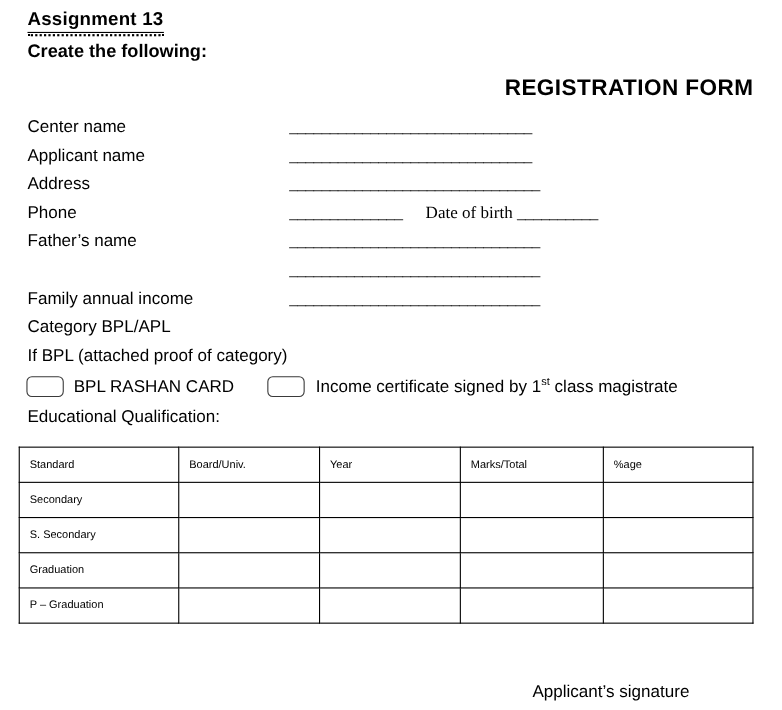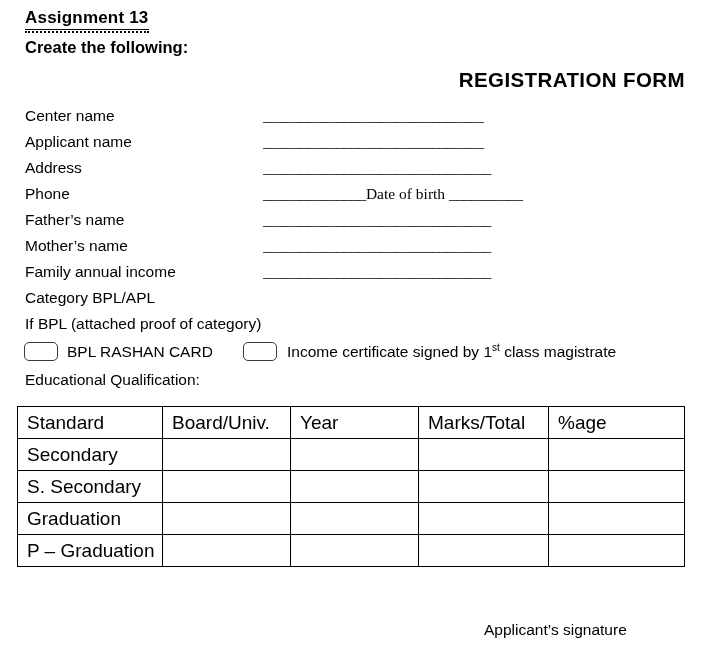--- a/index.html
+++ b/index.html
@@ -94,20 +94,21 @@
     position: absolute;
     left: 263px;
     top: 0;
     font-size: 15.5px;
     line-height: 26px;
     letter-spacing: -0.4px;
     font-family: Liberation Serif, serif;
   }
   .field-rule .mid-label {
     letter-spacing: 0;
+    margin-left: 21px;
   }
 
   
   .checkbox-row {
     position: absolute;
     left: 0;
     top: 339px;
     width: 711px;
     height: 26px;
   }
@@ -153,21 +154,21 @@
     left: 17px;
     top: 406px;
     width: 667px;
     border-collapse: collapse;
     table-layout: fixed;
   }
   .edu-table td {
     border: 1.3px solid #000000;
     height: 32px;
     padding: 0 0 0 9px;
-    font-size: 19px;
+    font-size: 10px;
     vertical-align: middle;
     white-space: nowrap;
     box-sizing: border-box;
   }
   .col-0 { width: 145px; }
   .col-1 { width: 128px; }
   .col-2 { width: 128px; }
   .col-3 { width: 130px; }
   .col-4 { width: 136px; }
 
@@ -213,21 +214,20 @@
       <span class="field-label">Phone</span>
       <span class="field-rule"><span>______________</span><span class="mid-label">Date of birth </span><span>__________</span></span>
     </div>
 
     <div class="field-row">
       <span class="field-label">Father’s name</span>
       <span class="field-rule"><span>_______________________________</span></span>
     </div>
 
     <div class="field-row">
-      <span class="field-label">Mother’s name</span>
       <span class="field-rule"><span>_______________________________</span></span>
     </div>
 
     <div class="field-row">
       <span class="field-label">Family annual income</span>
       <span class="field-rule"><span>_______________________________</span></span>
     </div>
 
     <div class="field-row">
       <span class="field-label">Category BPL/APL</span>

